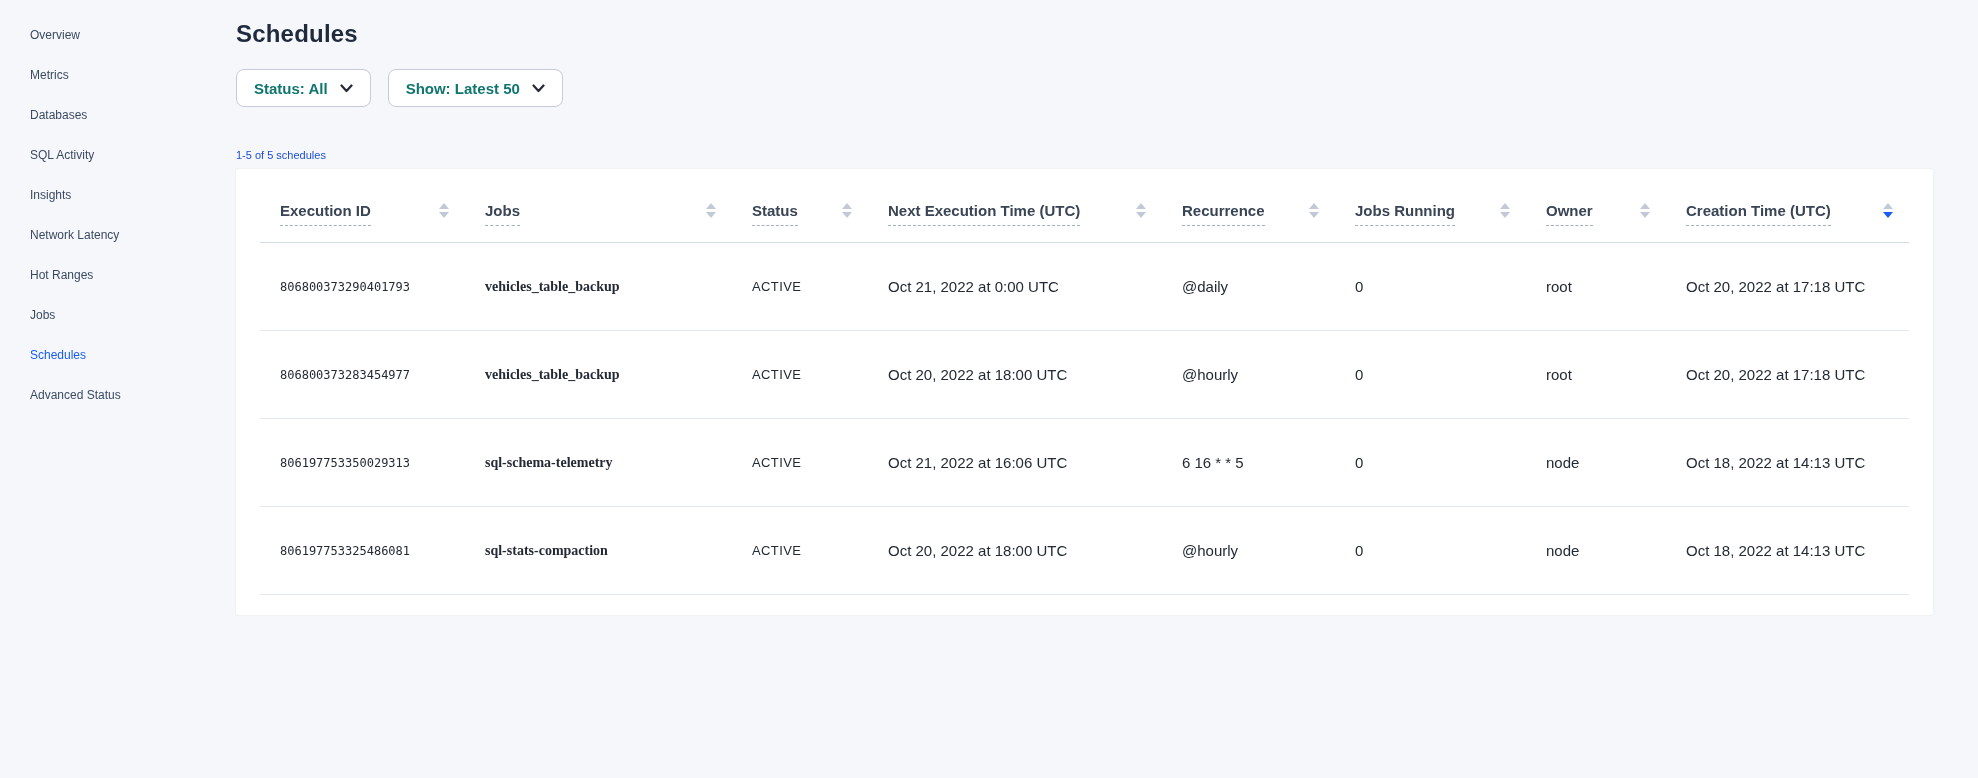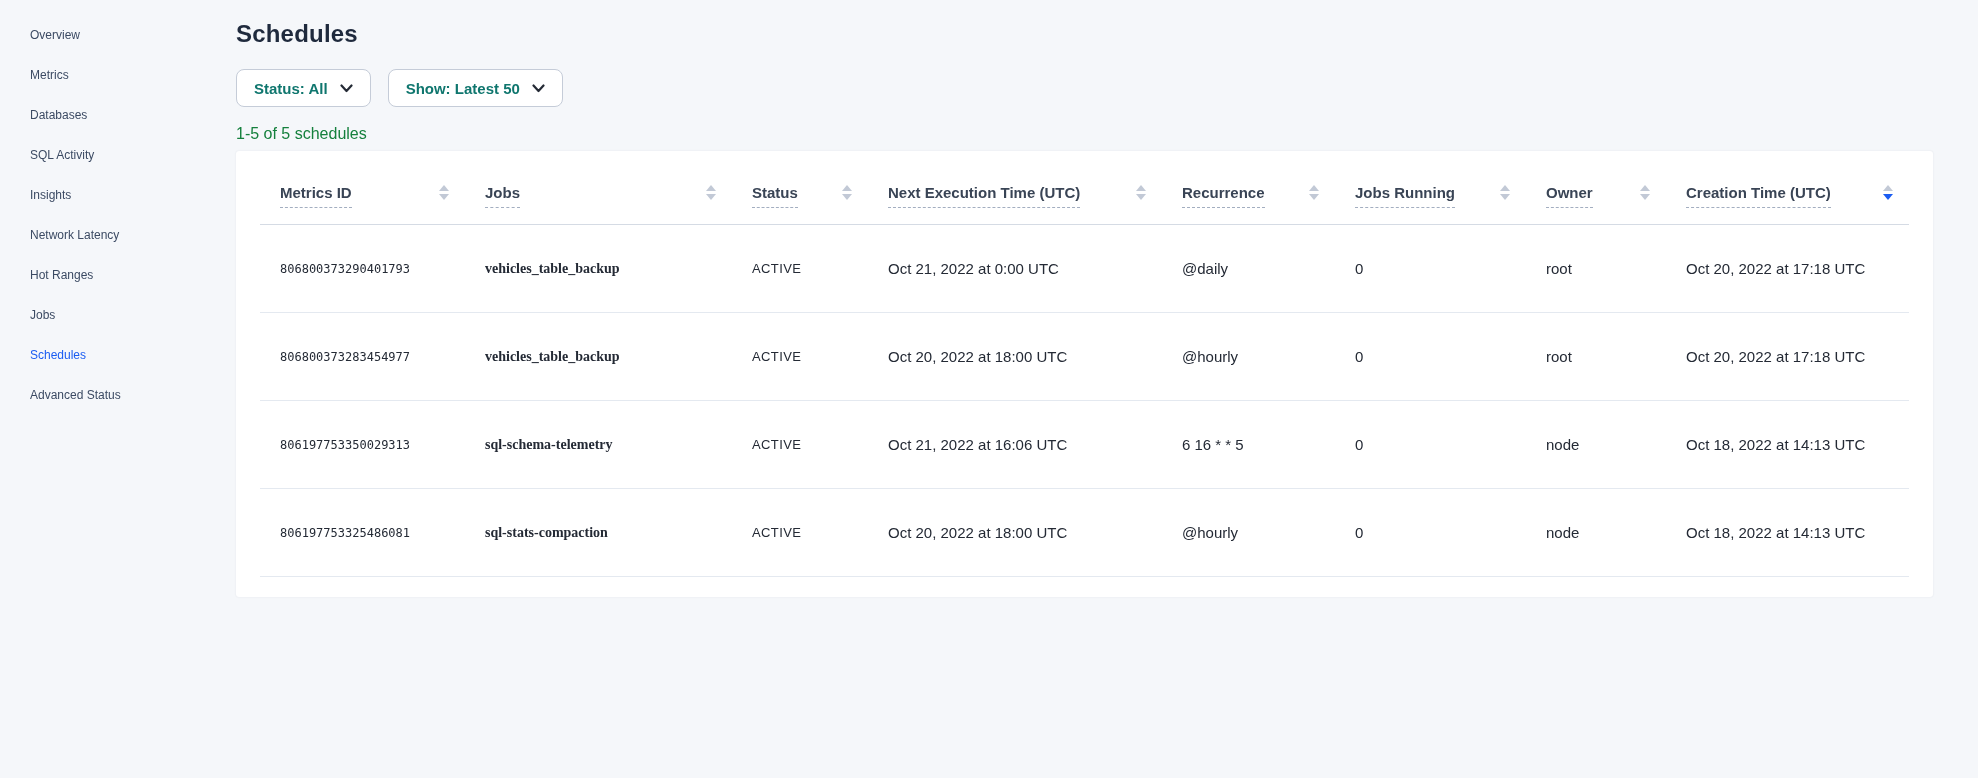--- a/index.html
+++ b/index.html
@@ -40,21 +40,21 @@
     height:38px; padding:0 17px;
     background:#ffffff;
     border:1px solid #c5ccd8;
     border-radius:8px;
     font-family:"Liberation Sans", sans-serif;
     font-size:15px; font-weight:bold; color:#0f766e;
     cursor:pointer; gap:12px;
   }
   .chev { display:inline-flex; align-items:center; }
 
-  .results-count { margin-top:18px; font-size:16px; color:#15803d; }
+  .results-count { margin-top:42px; font-size:11px; color:#1d4ed8; }
 
   
   .card {
     margin-top:8px;
     width:1697px;
     background:#ffffff;
     border-radius:3px;
     padding:0 24px 20px 24px;
     box-shadow:0 0 2px rgba(40,53,77,.10);
   }
@@ -139,21 +139,21 @@
           <col style="width:294px">
         <col style="width:173px">
           <col style="width:191px">
           <col style="width:140px">
           <col style="width:243px">
       </colgroup>
       <thead>
         <tr>
             <th>
               <div class="th-inner">
-                <span class="th-label">Metrics ID</span>
+                <span class="th-label">Execution ID</span>
                 <span class="sort-icon">
                   <i class="tri up"></i>
                   <i class="tri down"></i>
                 </span>
               </div>
             </th>
             <th>
               <div class="th-inner">
                 <span class="th-label">Jobs</span>
                 <span class="sort-icon">

